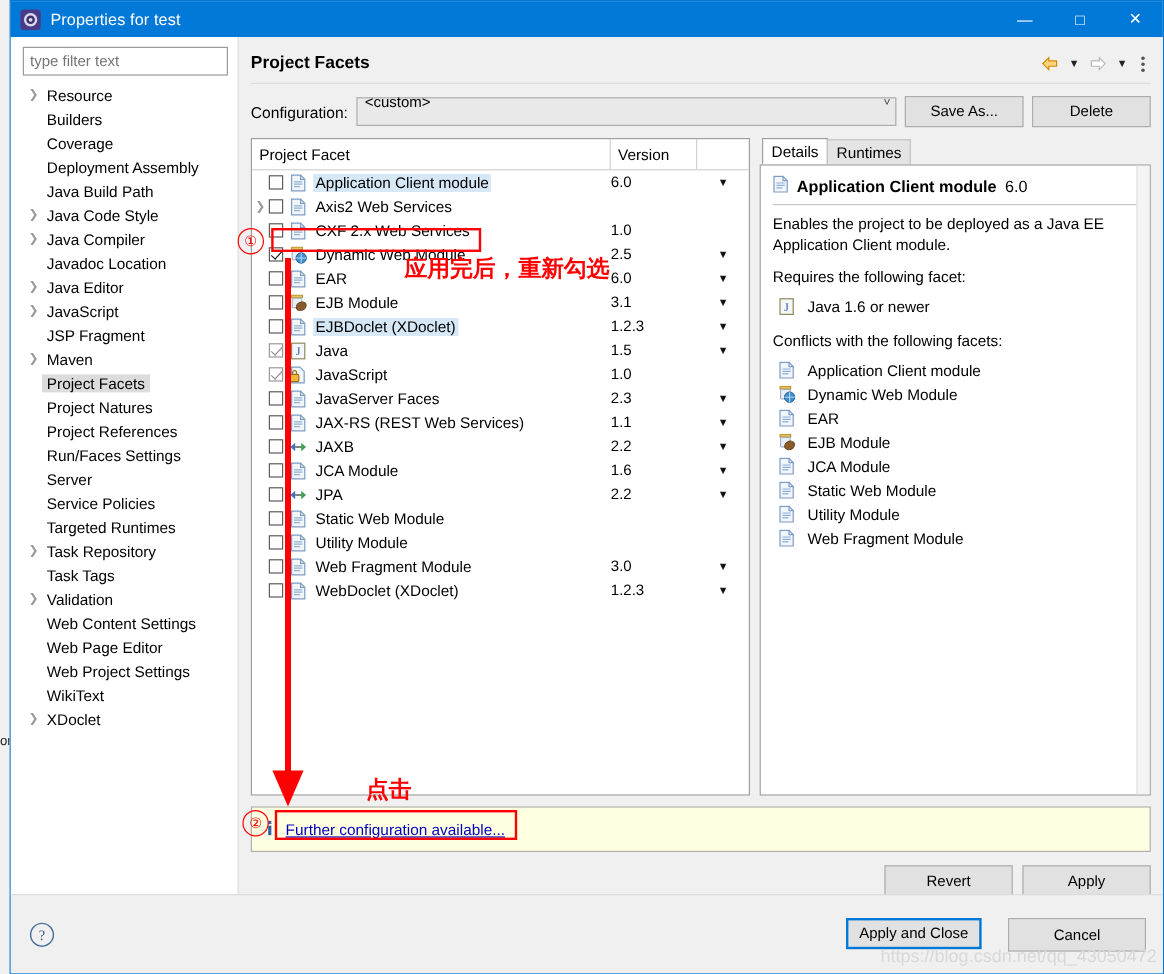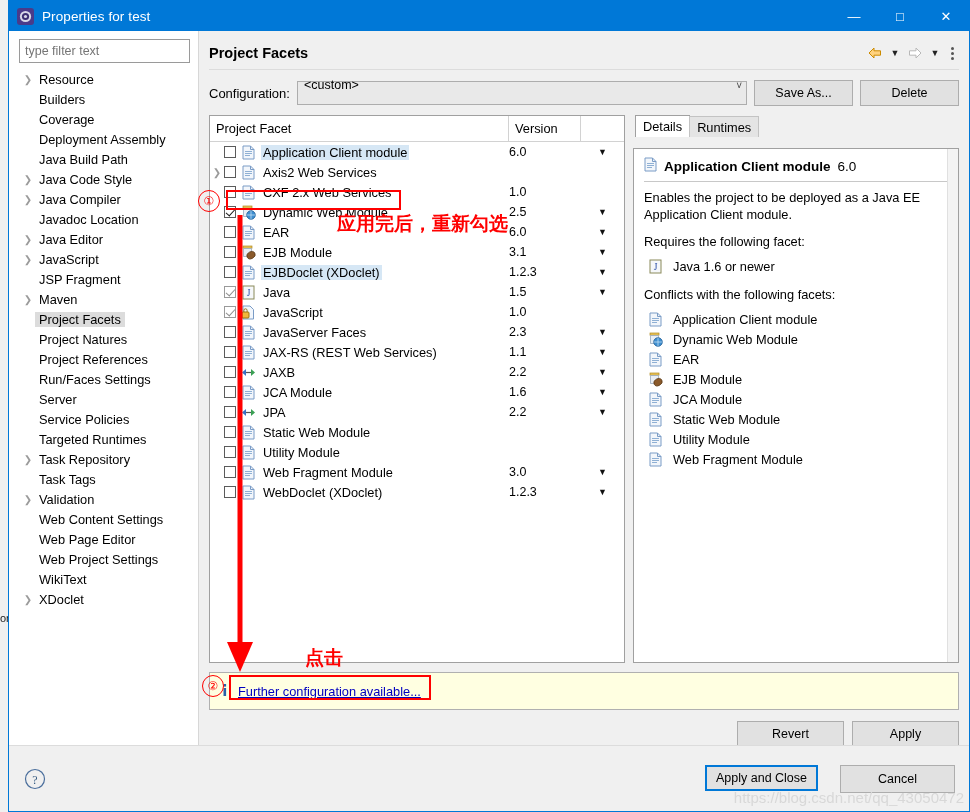--- a/index.html
+++ b/index.html
@@ -135,21 +135,21 @@
     border:solid #1a1a1a;border-width:0 1.6px 1.6px 0;transform:rotate(42deg);
   }
   .cb.locked{border-color:#9a9a9a;}
   .cb.locked.checked:after{border-color:#8d8d8d;}
   .ficon{width:15px;height:15px;flex:none;margin-right:5px;display:flex;align-items:center;justify-content:center;}
   .fname{white-space:nowrap;padding:0 2px;}
   .fname.hl{background:#d6e7f5;}
   .fver{width:72px;flex:none;font-size:12.5px;}
   .fcaret{width:43px;flex:none;text-align:center;font-size:9px;color:#111;}
   
-  #details-pane{flex:1;display:flex;flex-direction:column;gap:11px;}
+  #details-pane{flex:1;display:flex;flex-direction:column;}
   #tabstrip{display:flex;height:22px;align-items:flex-end;padding-left:2px;}
   .tab{
     height:21px;padding:0 7px;display:flex;align-items:center;font-size:12.8px;
     border:1px solid #c3c3c3;border-bottom:none;background:#e4e4e4;margin-right:-1px;
     box-sizing:border-box;
   }
   .tab.active{background:#ffffff;border-color:#a0a0a0;height:22px;}
   #details-box{
     flex:1;background:#fff;border:1px solid #a0a0a0;box-sizing:border-box;
     padding:8px 10px;overflow:hidden;position:relative;

